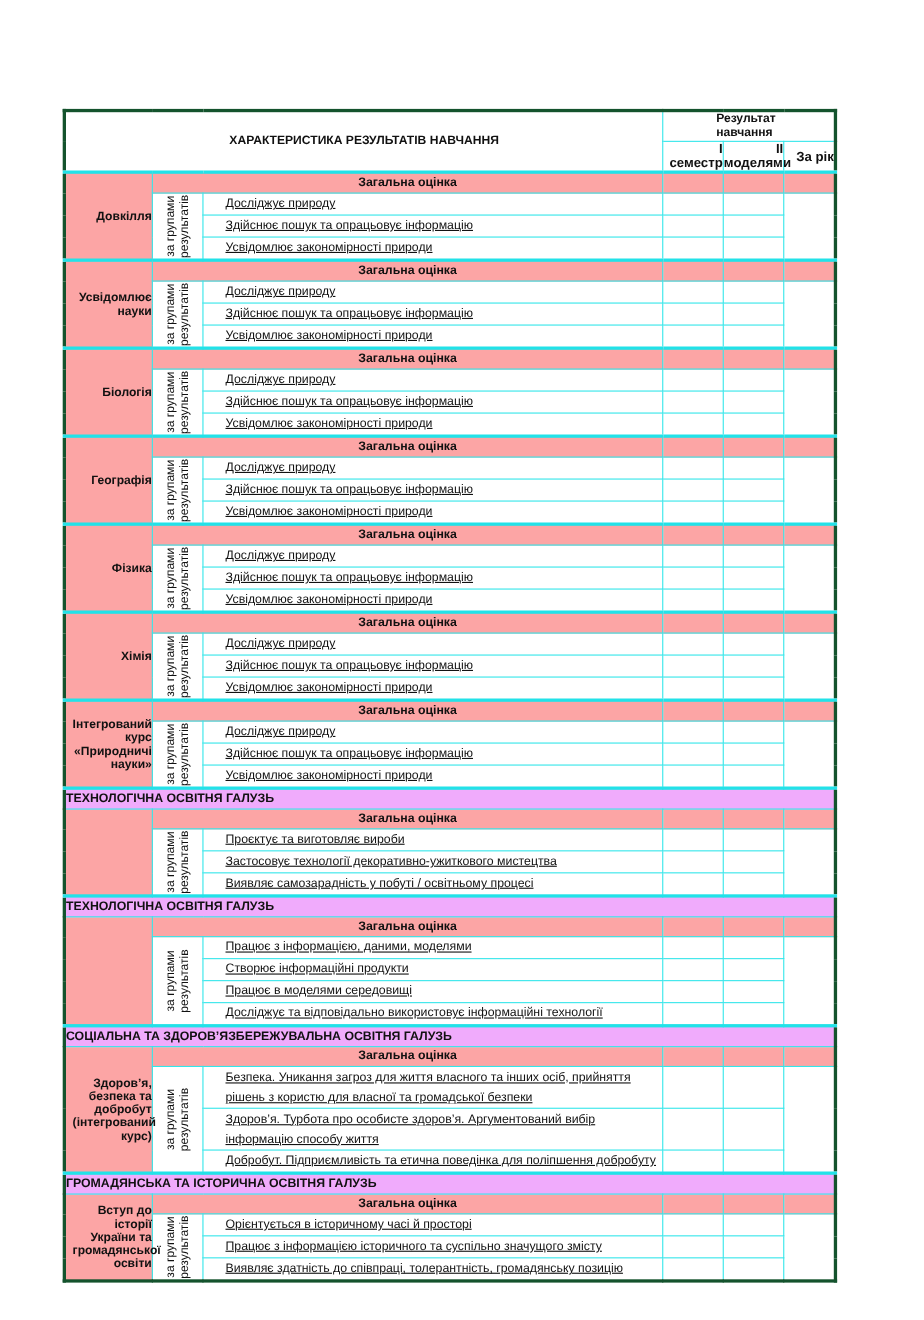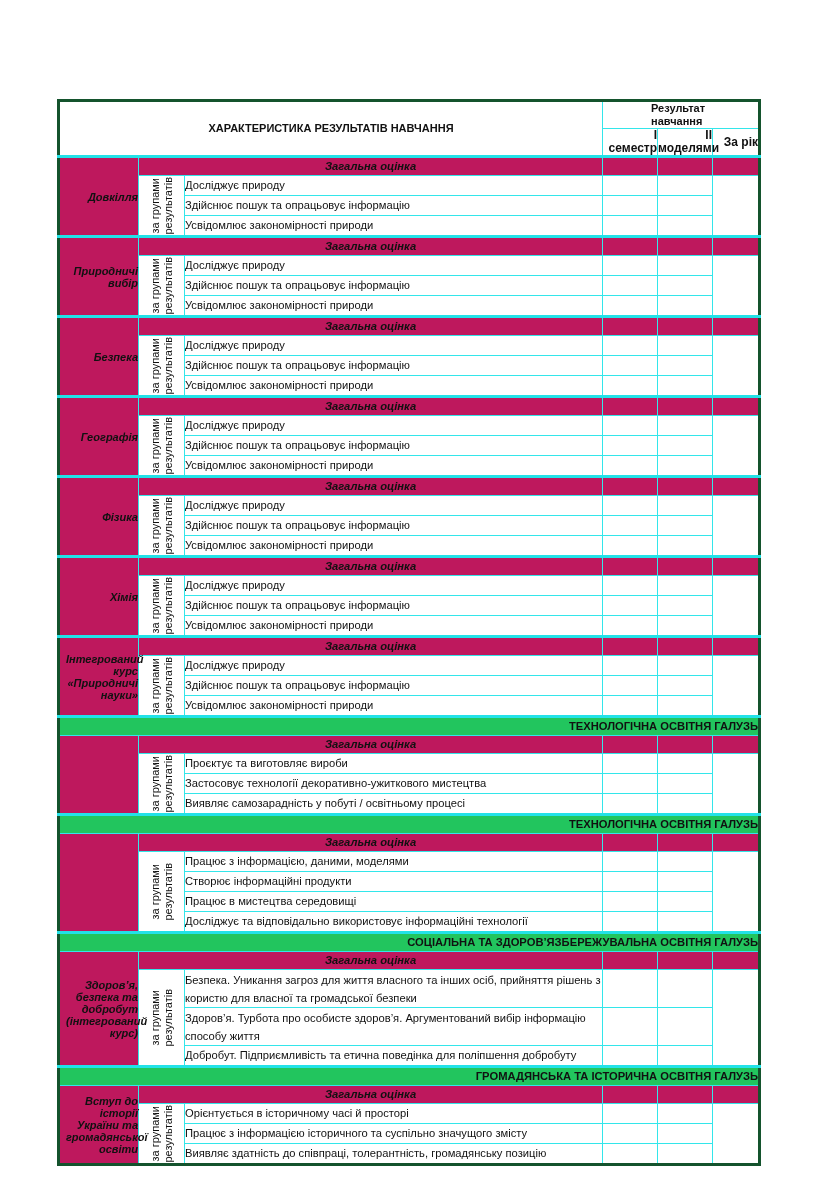--- a/index.html
+++ b/index.html
@@ -10,28 +10,28 @@
   .outer { border:3px solid #14532d;margin-top:16px; }
   col.c-subj { width:80px; }
   col.c-vert { width:46px; }
   col.c-text { width:418px; }
   col.c-s1 { width:55px; }
   col.c-s2 { width:55px; }
   col.c-yr { width:47px; }
   th.main-head { font-weight:bold; font-size:11px; text-align:center; height:30px; }
   th.res-head { font-weight:bold; font-size:11px; text-align:left; height:13px;padding-left:48px; }
   th.sub-head { font-weight:bold; font-size:12px; text-align:right; height:15px; }
-  tr.gen td { background:#be185d; height:17px;font-style:italic; }
+  tr.gen td { background:#fca5a5; height:17px; }
   tr.gen td.gen-label { font-weight:bold; text-align:center; }
-  tr.sec td { background:#22c55e; height:17px; font-weight:bold; text-align:right; border-top:3px solid #22e2e8; }
+  tr.sec td { background:#f0abfc; height:17px; font-weight:bold; text-align:left; border-top:3px solid #22e2e8; }
   td.subj { font-weight:bold; padding-left:6px; font-size:11px; line-height:12px; text-align:right; }
   td.vert { text-align:center; }
   td.vert .vwrap { display:flex; flex-direction:row; justify-content:center; align-items:center; height:100%; }
   td.vert span { writing-mode:vertical-rl; transform:rotate(180deg); font-size:11px; line-height:13px; white-space:nowrap; }
-  td.item { padding-left:0; height:19px; }
+  td.item { padding-left:20px; height:19px;text-decoration:underline; }
   td.item.tall { height:37px; line-height:18px; }
   td.blank { }
   tr.block-top td { border-top:3px solid #22e2e8; }
 </style>
 </head>
 <body>
 
 <div class="sheet">
 <table class="outer">
   <colgroup>
@@ -77,50 +77,50 @@
           <td class="item">Здійснює пошук та опрацьовує інформацію</td>
           <td class="blank"></td>
           <td class="blank"></td>
         </tr>
         <tr>
           <td class="item">Усвідомлює закономірності природи</td>
           <td class="blank"></td>
           <td class="blank"></td>
         </tr>
         <tr class="gen block-top">
-          <td class="subj" rowspan="4">Природничі вибір</td>
-          <td class="gen-label" colspan="2">Загальна оцінка</td>
-          <td class="blank"></td>
-          <td class="blank"></td>
-          <td class="blank"></td>
-        </tr>
-        <tr>
-          <td class="vert" rowspan="3">
-            <div class="vwrap">
-              <span>за групами</span>
-              <span>результатів</span>
-            </div>
-          </td>
-          <td class="item">Досліджує природу</td>
-          <td class="blank"></td>
-          <td class="blank"></td>
-          <td class="blank" rowspan="3"></td>
-        </tr>
-        <tr>
-          <td class="item">Здійснює пошук та опрацьовує інформацію</td>
-          <td class="blank"></td>
-          <td class="blank"></td>
-        </tr>
-        <tr>
-          <td class="item">Усвідомлює закономірності природи</td>
-          <td class="blank"></td>
-          <td class="blank"></td>
-        </tr>
-        <tr class="gen block-top">
-          <td class="subj" rowspan="4">Безпека</td>
+          <td class="subj" rowspan="4">Усвідомлює науки</td>
+          <td class="gen-label" colspan="2">Загальна оцінка</td>
+          <td class="blank"></td>
+          <td class="blank"></td>
+          <td class="blank"></td>
+        </tr>
+        <tr>
+          <td class="vert" rowspan="3">
+            <div class="vwrap">
+              <span>за групами</span>
+              <span>результатів</span>
+            </div>
+          </td>
+          <td class="item">Досліджує природу</td>
+          <td class="blank"></td>
+          <td class="blank"></td>
+          <td class="blank" rowspan="3"></td>
+        </tr>
+        <tr>
+          <td class="item">Здійснює пошук та опрацьовує інформацію</td>
+          <td class="blank"></td>
+          <td class="blank"></td>
+        </tr>
+        <tr>
+          <td class="item">Усвідомлює закономірності природи</td>
+          <td class="blank"></td>
+          <td class="blank"></td>
+        </tr>
+        <tr class="gen block-top">
+          <td class="subj" rowspan="4">Біологія</td>
           <td class="gen-label" colspan="2">Загальна оцінка</td>
           <td class="blank"></td>
           <td class="blank"></td>
           <td class="blank"></td>
         </tr>
         <tr>
           <td class="vert" rowspan="3">
             <div class="vwrap">
               <span>за групами</span>
               <span>результатів</span>
@@ -310,21 +310,21 @@
           <td class="blank"></td>
           <td class="blank"></td>
           <td class="blank" rowspan="4"></td>
         </tr>
         <tr>
           <td class="item">Створює інформаційні продукти</td>
           <td class="blank"></td>
           <td class="blank"></td>
         </tr>
         <tr>
-          <td class="item">Працює в мистецтва середовищі</td>
+          <td class="item">Працює в моделями середовищі</td>
           <td class="blank"></td>
           <td class="blank"></td>
         </tr>
         <tr>
           <td class="item">Досліджує та відповідально використовує інформаційні технології</td>
           <td class="blank"></td>
           <td class="blank"></td>
         </tr>
         <tr class="sec">
           <td colspan="6">СОЦІАЛЬНА ТА ЗДОРОВ’ЯЗБЕРЕЖУВАЛЬНА ОСВІТНЯ ГАЛУЗЬ</td>

